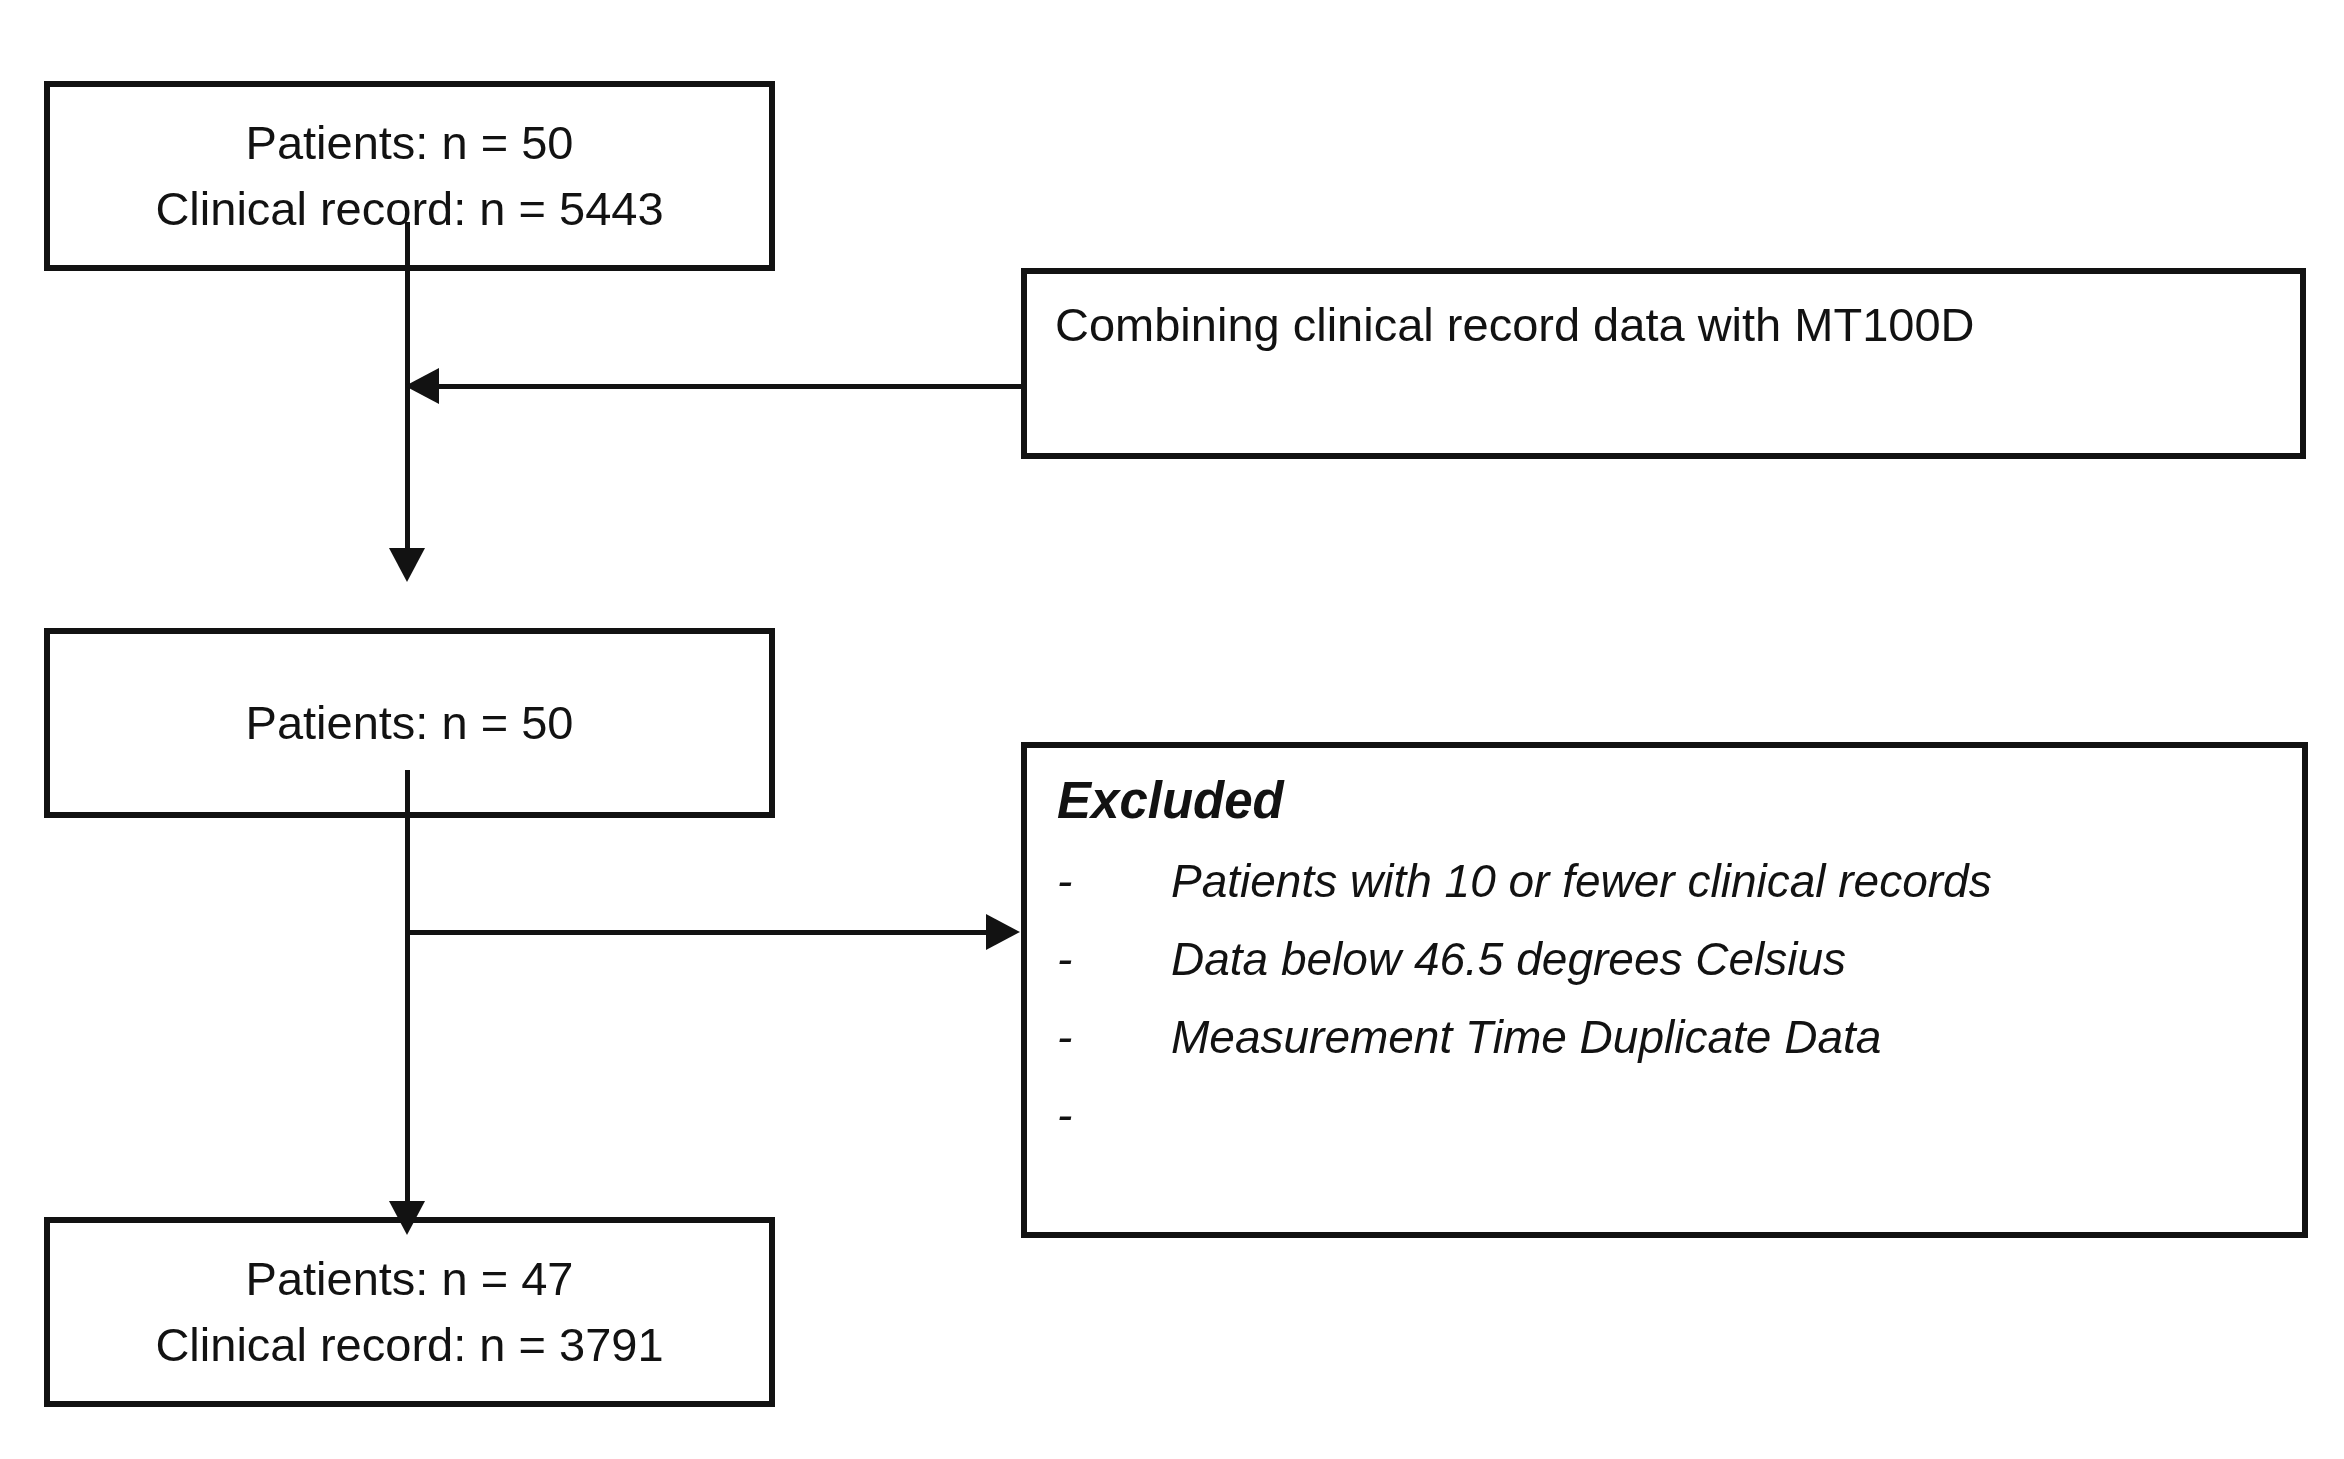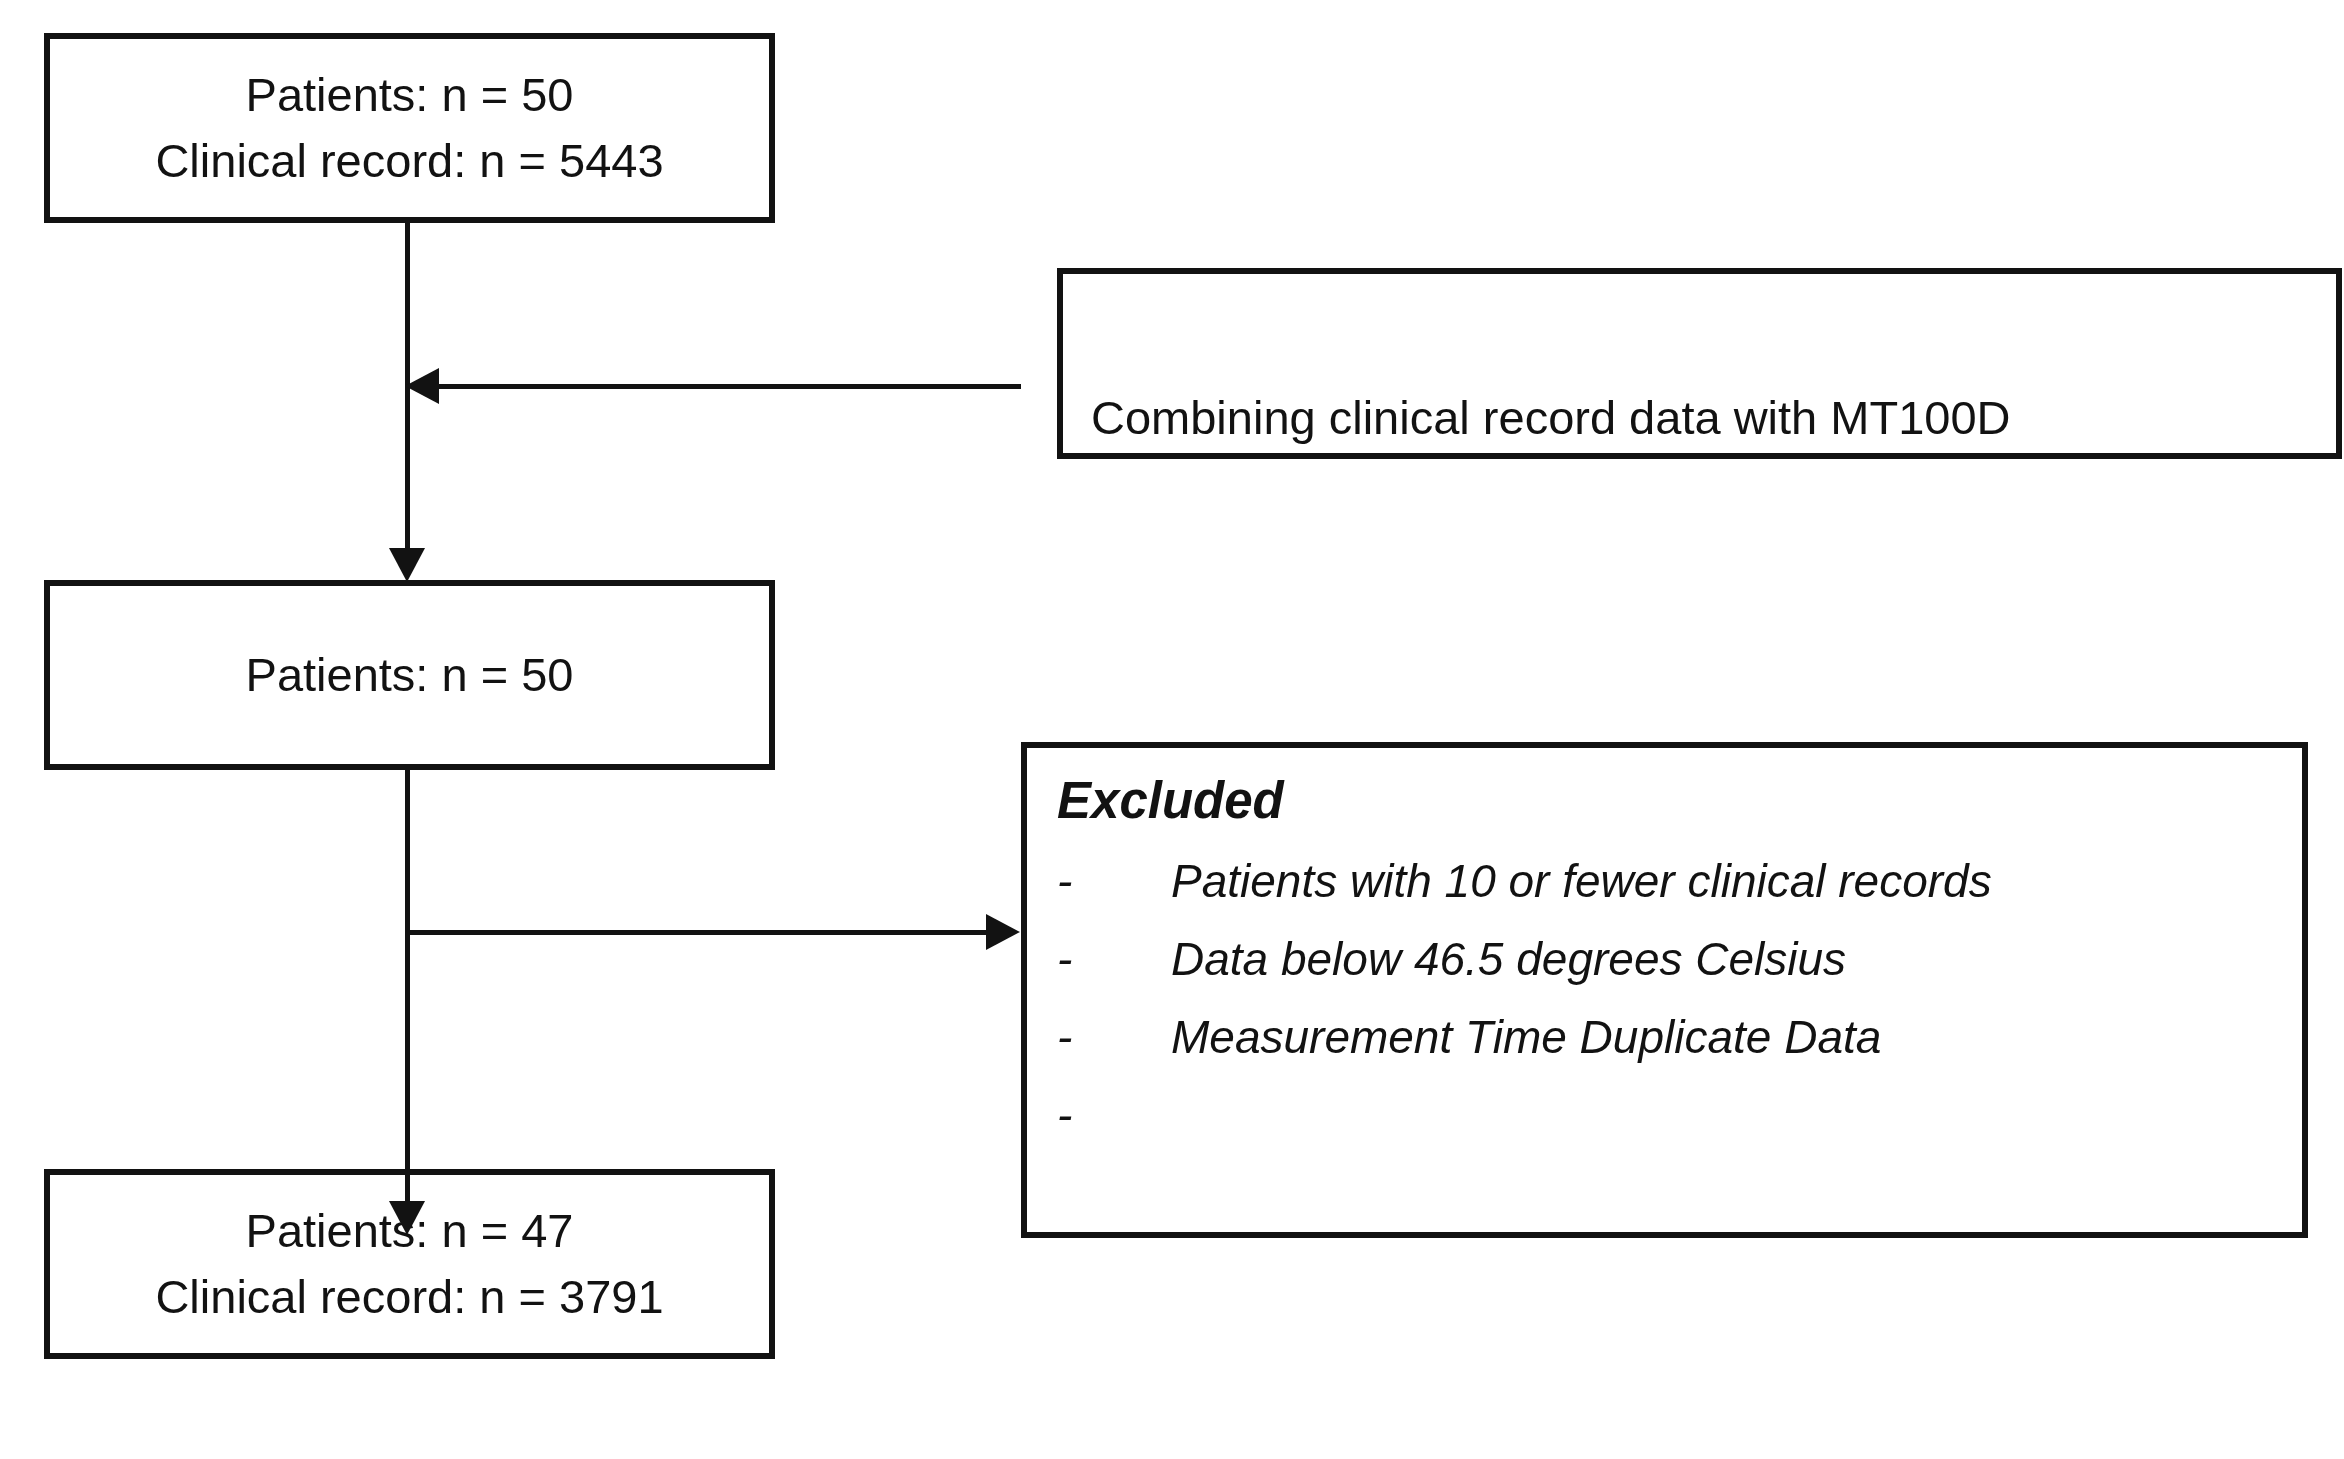--- a/index.html
+++ b/index.html
@@ -26,38 +26,38 @@
     left: 44px;
     width: 731px;
     height: 190px;
     display: flex;
     flex-direction: column;
     justify-content: center;
     align-items: center;
     text-align: center;
     font-size: 47px;
     line-height: 66px;
+    margin-top: 48px;
   }
   #node-initial { top: 33px; }
   #node-merged  { top: 580px; }
   #node-final   { top: 1169px; }
 
   #node-combine {
     left: 1021px;
     top: 268px;
     width: 1285px;
     height: 191px;
     display: flex;
     flex-direction: column;
-    justify-content: flex-end;
-    padding: 0 28px;
+    justify-content: space-between;
+    padding: 16px 28px;
     font-size: 47px;
     line-height: 70px;
     text-align: left;
-    margin-left: 36px;
   }
   #node-excluded {
     left: 1021px;
     top: 742px;
     width: 1287px;
     height: 496px;
     padding: 12px 30px 0 30px;
     font-size: 46px;
     text-align: left;
     font-style: italic;

